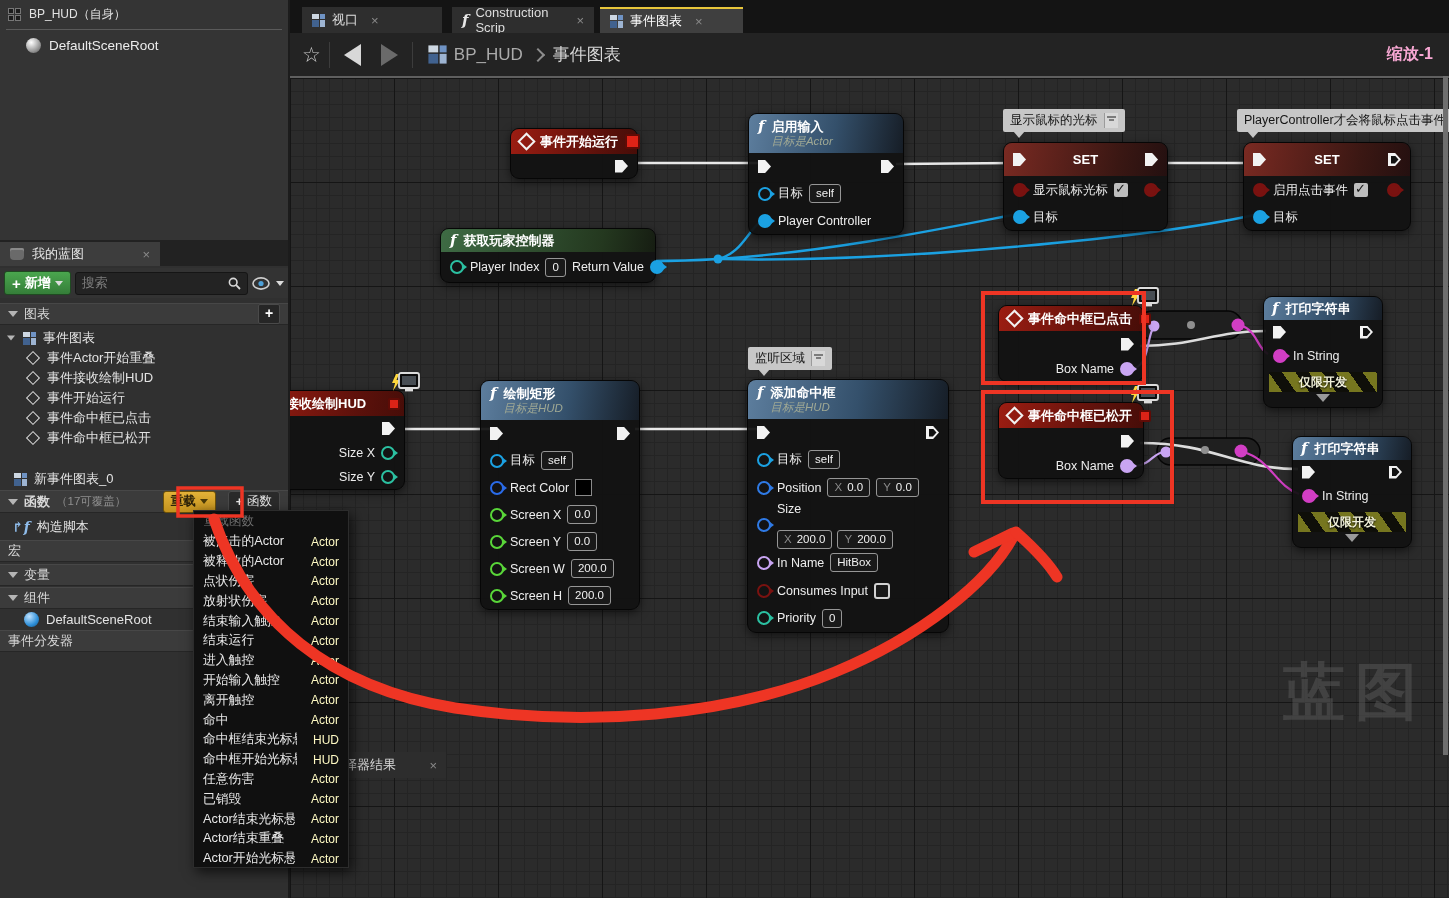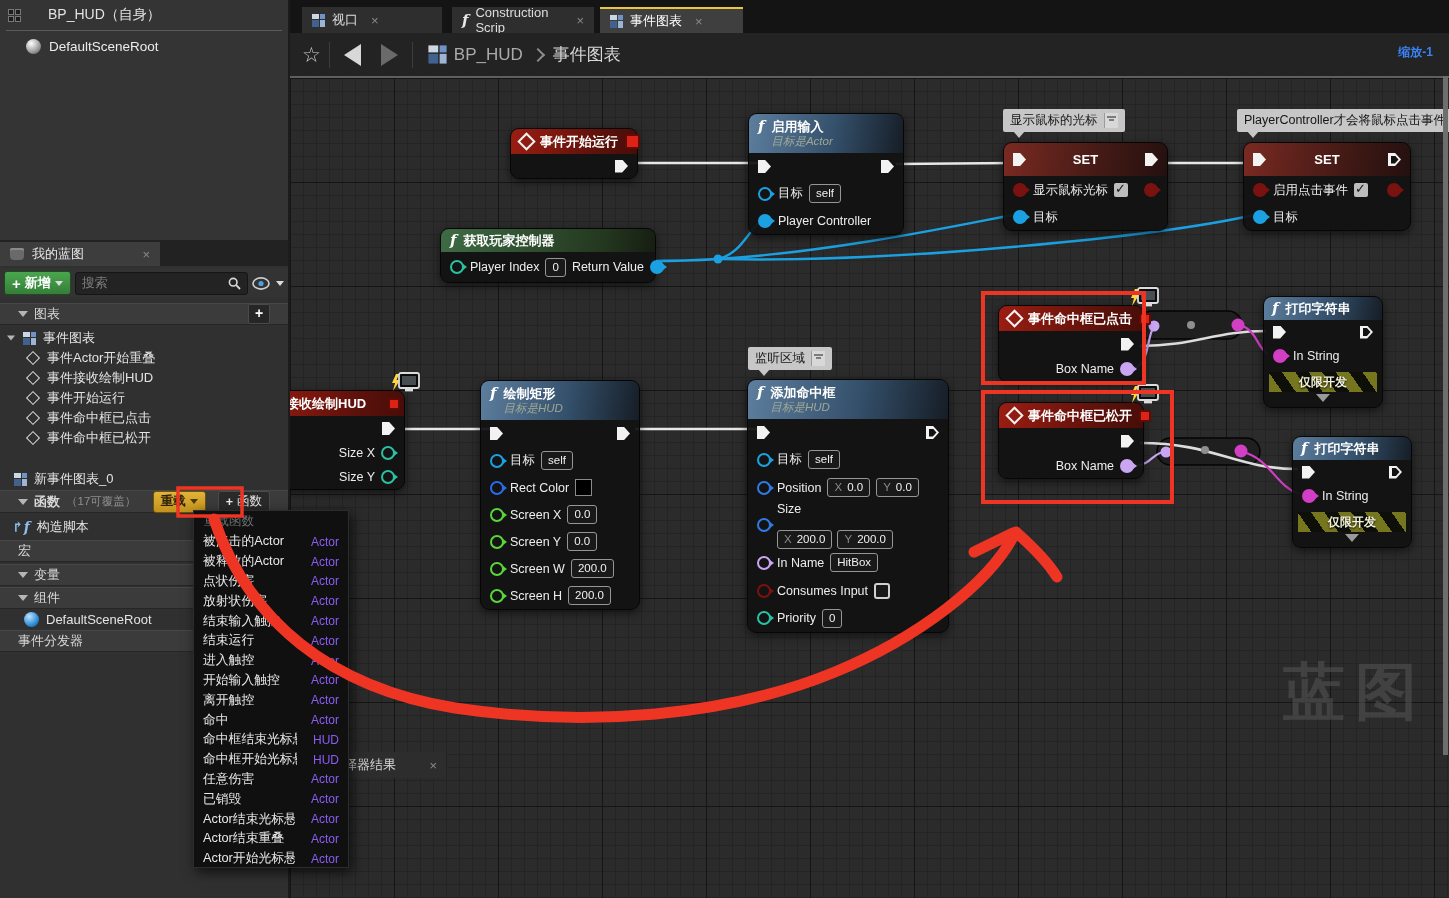--- a/index.html
+++ b/index.html
@@ -41,21 +41,21 @@
     display:flex;align-items:center;}
   .tsep{width:1px;height:26px;background:#3c3c3c;margin:0 8px;}
   #star{font-size:21px;color:#c9c9c9;margin-left:12px;}
   .navarr{width:0;height:0;border-top:11px solid transparent;border-bottom:11px solid transparent;}
   #back{border-right:17px solid #d8d8d8;margin:0 10px 0 6px;}
   #fwd{border-left:17px solid #6a6a6a;margin:0 6px 0 10px;}
   #crumb-root{font-size:17px;color:#ababab;margin-left:10px;}
   .chev{width:8px;height:8px;border-top:2.5px solid #8d8d8d;border-right:2.5px solid #8d8d8d;
     transform:rotate(45deg);margin:0 10px;}
   #crumb-cur{font-size:17px;color:#d8d8d8;}
-  #zoomlbl{position:absolute;right:16px;top:44px;font-size:12px;font-weight:bold;color:#3b82f6;z-index:5;}
+  #zoomlbl{position:absolute;right:16px;top:44px;font-size:16px;font-weight:bold;color:#f9a8d4;z-index:5;}
 
   
   .node{position:absolute;background:rgba(18,18,18,.94);border:1px solid #060606;border-radius:9px;
     box-shadow:0 3px 10px rgba(0,0,0,.55);z-index:4;box-sizing:border-box;}
   .nh{border-radius:8px 8px 0 0;padding:4px 9px;display:flex;gap:7px;align-items:center;}
   .nh.two{flex-wrap:wrap;align-items:flex-start;padding-bottom:5px;}
   .nh .col{display:flex;flex-direction:column;}
   .hred{background:linear-gradient(100deg,#9c1d12,#5c110b 70%,#470d08);}
   .hblue{background:linear-gradient(100deg,#5d7e9e,#34506b 55%,#161d26);}
   .hgreen{background:linear-gradient(100deg,#3e6b44,#24381f 75%,#161d12);}
@@ -99,21 +99,21 @@
   .bubble::after{content:"";position:absolute;left:10px;bottom:-6px;width:0;height:0;
     border-left:6px solid transparent;border-right:6px solid transparent;border-top:7px solid #c7c7c7;}
   .bpin{width:13px;height:15px;background:#d8d8d8;border-left:1px solid #9b9b9b;
     background-image:linear-gradient(#7c7c7c 2px,transparent 2px),linear-gradient(#7c7c7c 2px,transparent 2px);
     background-size:9px 6px,5px 12px;background-position:2px 3px,4px 6px;background-repeat:no-repeat;}
 
   
   #comp-panel{left:0;top:0;width:290px;height:240px;background:#343434;z-index:10;
     border-right:2px solid #1c1c1c;box-sizing:border-box;}
   .comp-hrow{display:flex;align-items:center;gap:8px;padding:6px 8px 4px;}
-  .comp-title{font-size:14px;color:#e2e2e2;margin-left:19px;}
+  .comp-title{font-size:12px;color:#e2e2e2;}
   .divider{height:1px;background:#5a5a5a;margin:2px 6px;}
   .sphere{width:15px;height:15px;border-radius:50%;flex:none;
     background:radial-gradient(circle at 35% 30%,#fff,#9a9a9a 60%,#4e4e4e);}
   .sphere.blue{background:radial-gradient(circle at 35% 30%,#bfe2ff,#2e8fd8 60%,#14507e);}
   .compgrid{display:inline-grid;grid-template-columns:6px 6px;grid-template-rows:6px 6px;gap:1px;flex:none;}
   .compgrid i{background:#1d1d1d;border:1px solid #777;}
   #mbp-panel{left:0;top:240px;width:290px;height:658px;background:#303030;z-index:10;
     border-right:2px solid #1c1c1c;box-sizing:border-box;}
   #mbp-tabstrip{left:0;top:0;width:100%;height:26px;background:#222;}
   #mbp-tab{position:absolute;left:0;top:2px;width:160px;height:24px;background:#3d3d3d;
@@ -125,21 +125,21 @@
     align-items:center;gap:4px;padding:0 4px;box-sizing:border-box;}
   #add-btn{height:22px;background:linear-gradient(#4aa64e,#357e39);border:1px solid #1f4a21;
     border-radius:3px;color:#fff;font-size:13px;font-weight:bold;display:flex;align-items:center;
     gap:4px;padding:0 7px;}
   #search-box{flex:1;height:21px;background:#232323;border:1px solid #151515;border-radius:3px;
     display:flex;align-items:center;padding:0 6px;gap:6px;}
   #search-box .ph{flex:1;font-size:13px;color:#7d7d7d;}
   .caret{width:0;height:0;border-left:4px solid transparent;border-right:4px solid transparent;
     border-top:5px solid #dcdcdc;}
   .secbar{position:absolute;left:0;width:100%;height:22px;background:#3b3b3b;display:flex;
-    align-items:center;gap:6px;padding:0 18px;box-sizing:border-box;font-size:13px;color:#d8d8d8;
+    align-items:center;gap:6px;padding:0 8px;box-sizing:border-box;font-size:13px;color:#d8d8d8;
     border-top:1px solid #474747;border-bottom:1px solid #262626;}
   .tri{width:0;height:0;border-left:5px solid transparent;border-right:5px solid transparent;
     border-top:6px solid #b5b5b5;flex:none;}
   .sqplus{margin-left:auto;width:20px;height:18px;background:#262626;border:1px solid #4a4a4a;
     border-radius:2px;color:#fff;font-weight:bold;text-align:center;line-height:17px;font-size:14px;}
   .trow{position:absolute;left:0;width:100%;height:20px;display:flex;align-items:center;gap:7px;
     padding:0 6px;box-sizing:border-box;font-size:13px;color:#e3e3e3;}
   .tdia{width:8px;height:8px;border:1.5px solid #dedede;transform:rotate(45deg);flex:none;margin:0 2px;}
   #events-list .trow{position:static;padding-left:26px;}
   #events-list{position:absolute;left:0;top:108px;width:100%;}
@@ -149,21 +149,21 @@
   .caret.dark{border-top-color:#4a3a08;}
   .darkbtn{height:20px;background:#2a2a2a;border:1px solid #4a4a4a;border-radius:3px;color:#e8e8e8;
     font-size:12.5px;display:flex;align-items:center;gap:4px;padding:0 7px;margin-left:6px;}
 
   
   #ovmenu{left:193px;top:510px;width:156px;height:358px;background:#101010;border:1px solid #2c2c2c;
     box-sizing:border-box;z-index:12;box-shadow:3px 4px 12px rgba(0,0,0,.7);}
   #ovmenu .mh{height:21px;line-height:21px;padding:0 10px;font-size:12.5px;color:#707070;}
   .mi{height:19.8px;display:flex;align-items:center;padding:0 9px;font-size:12.8px;}
   .mi .ml{color:#e8e8e8;white-space:nowrap;overflow:hidden;flex:1;}
-  .mi .mt{color:#8b5cf6;font-size:12px;margin-left:16px;}
+  .mi .mt{color:#fef9c3;font-size:12px;margin-left:16px;}
 
   
   #compiler{left:322px;top:752px;width:1127px;height:146px;z-index:6;}
   #comp-tab{position:absolute;left:0;top:0;width:124px;height:26px;background:#2d2d2d;
     display:flex;align-items:center;gap:8px;padding:0 9px;box-sizing:border-box;font-size:13px;color:#d8d8d8;}
   #comp-body{position:absolute;left:0;top:26px;width:100%;height:120px;background:#1e1e1e;
     border-top:1px solid #090909;}
   #comp-msg{position:absolute;left:33px;top:11px;font-size:13px;color:#cfcfcf;
     font-family:"DejaVu Sans Mono","Liberation Mono",monospace;white-space:nowrap;}
 

